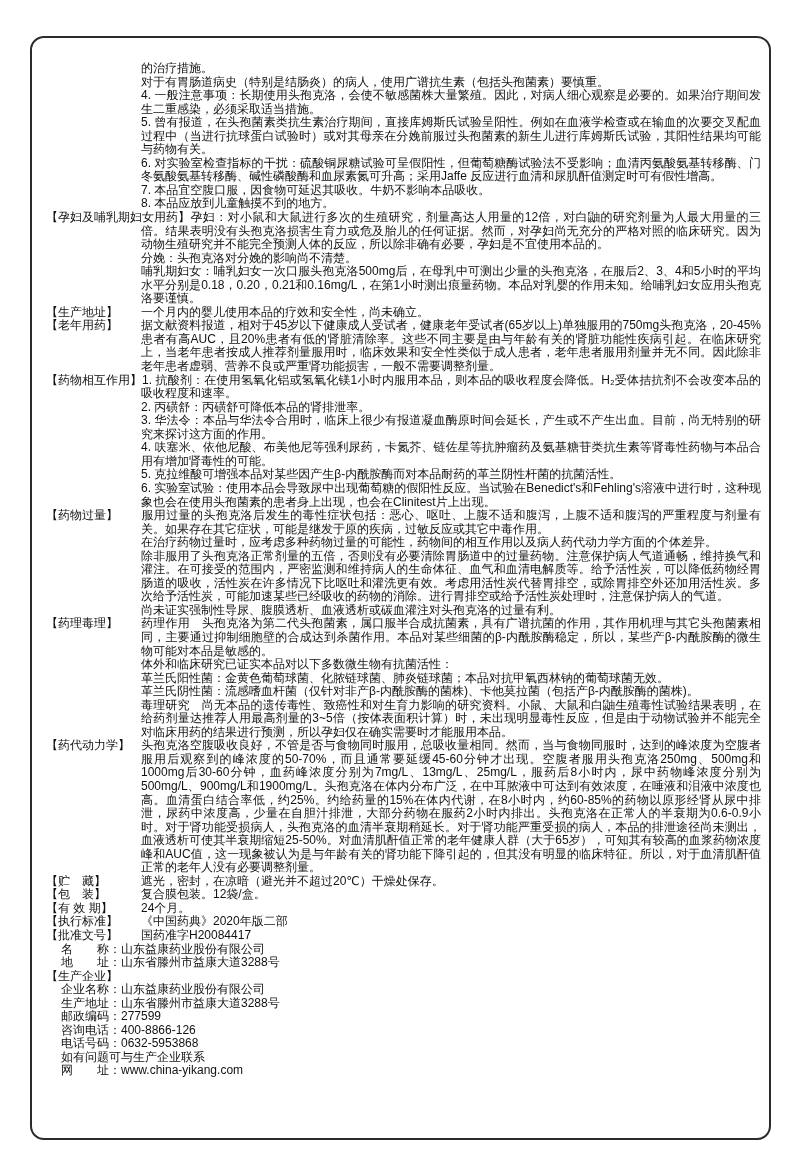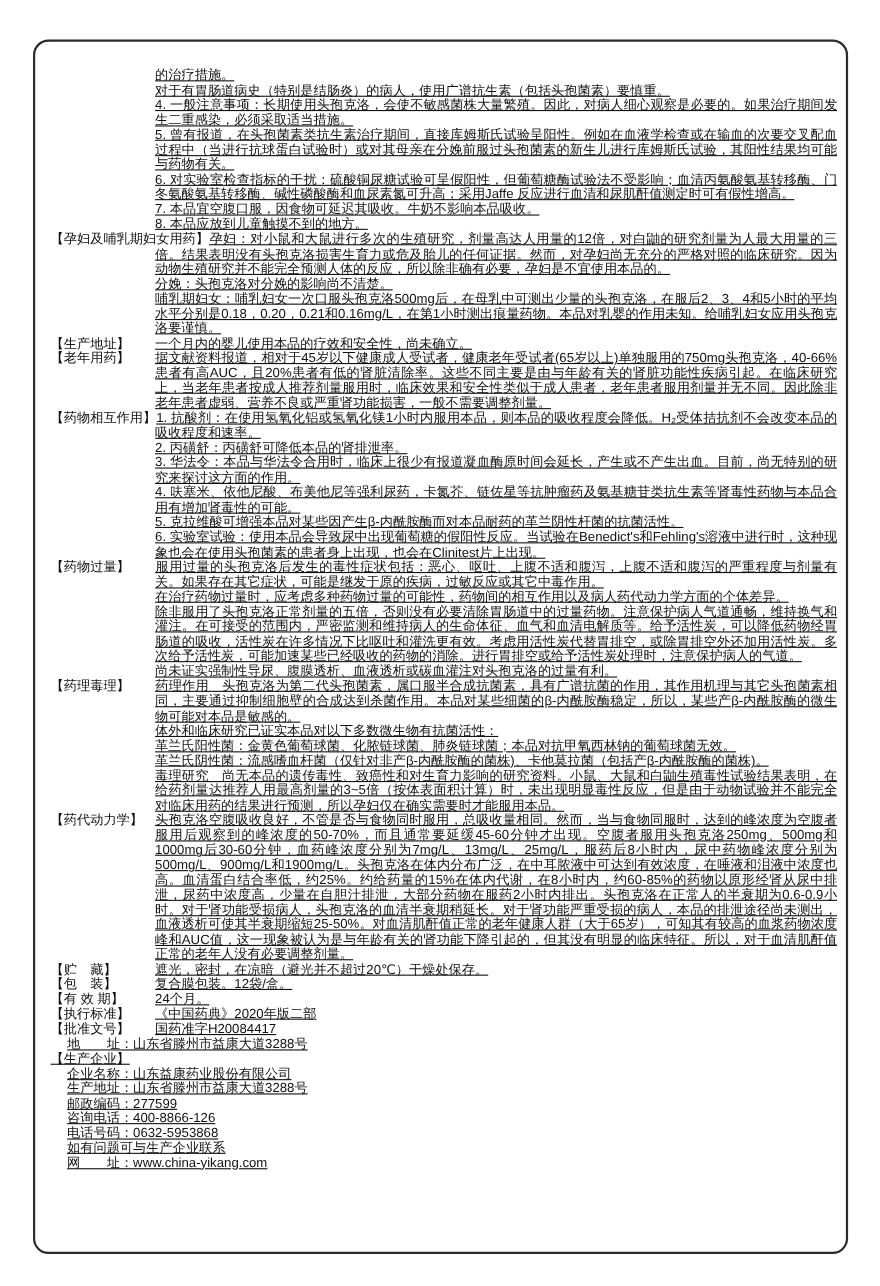--- a/index.html
+++ b/index.html
@@ -4,46 +4,47 @@
 <style>
   * { margin:0; padding:0; box-sizing:border-box; }
   html,body { width:800px; height:1169px; background:#ffffff; }
   body { position:relative; font-family:"Liberation Sans","DejaVu Sans",sans-serif; color:#111; }
   .frame {
     position:absolute; left:30px; top:36px; width:741px; height:1104px;
     border:2px solid #2b2b2b; border-radius:14px; background:#fff;
     padding:24px 8px 8px 14px; overflow:hidden;
   }
   .doc { font-size:12px; line-height:13.55px; text-align:justify; }
-  .sec { padding-left:95px;text-decoration:underline; }
+  .sec { padding-left:95px; }
   .sec .lbl { display:inline-block; min-width:95px; margin-left:-95px; vertical-align:top; }
   .sec .p { }
   .sec.list { padding-left:0; }
   .sec.list .lbl-line { }
   .sec.list .item { padding-left:15px; }
 </style>
 </head>
 <body>
 
 <div class="frame">
   <div class="doc">
       <div class="sec"><span class="lbl"></span><span class="p0">的治疗措施。</span><div class="p">对于有胃肠道病史（特别是结肠炎）的病人，使用广谱抗生素（包括头孢菌素）要慎重。</div><div class="p">4. 一般注意事项：长期使用头孢克洛，会使不敏感菌株大量繁殖。因此，对病人细心观察是必要的。如果治疗期间发生二重感染，必须采取适当措施。</div><div class="p">5. 曾有报道，在头孢菌素类抗生素治疗期间，直接库姆斯氏试验呈阳性。例如在血液学检查或在输血的次要交叉配血过程中（当进行抗球蛋白试验时）或对其母亲在分娩前服过头孢菌素的新生儿进行库姆斯氏试验，其阳性结果均可能与药物有关。</div><div class="p">6. 对实验室检查指标的干扰：硫酸铜尿糖试验可呈假阳性，但葡萄糖酶试验法不受影响；血清丙氨酸氨基转移酶、门冬氨酸氨基转移酶、碱性磷酸酶和血尿素氮可升高；采用Jaffe 反应进行血清和尿肌酐值测定时可有假性增高。</div><div class="p">7. 本品宜空腹口服，因食物可延迟其吸收。牛奶不影响本品吸收。</div><div class="p">8. 本品应放到儿童触摸不到的地方。</div></div>
       <div class="sec"><span class="lbl">【孕妇及哺乳期妇女用药】</span><span class="p0">孕妇：对小鼠和大鼠进行多次的生殖研究，剂量高达人用量的12倍，对白鼬的研究剂量为人最大用量的三倍。结果表明没有头孢克洛损害生育力或危及胎儿的任何证据。然而，对孕妇尚无充分的严格对照的临床研究。因为动物生殖研究并不能完全预测人体的反应，所以除非确有必要，孕妇是不宜使用本品的。</span><div class="p">分娩：头孢克洛对分娩的影响尚不清楚。</div><div class="p">哺乳期妇女：哺乳妇女一次口服头孢克洛500mg后，在母乳中可测出少量的头孢克洛，在服后2、3、4和5小时的平均水平分别是0.18，0.20，0.21和0.16mg/L，在第1小时测出痕量药物。本品对乳婴的作用未知。给哺乳妇女应用头孢克洛要谨慎。</div></div>
       <div class="sec"><span class="lbl">【生产地址】</span><span class="p0">一个月内的婴儿使用本品的疗效和安全性，尚未确立。</span></div>
-      <div class="sec"><span class="lbl">【老年用药】</span><span class="p0">据文献资料报道，相对于45岁以下健康成人受试者，健康老年受试者(65岁以上)单独服用的750mg头孢克洛，40-66%患者有高AUC，且20%患者有低的肾脏清除率。这些不同主要是由与年龄有关的肾脏功能性疾病引起。在临床研究上，当老年患者按成人推荐剂量服用时，临床效果和安全性类似于成人患者，老年患者服用剂量并无不同。因此除非老年患者虚弱、营养不良或严重肾功能损害，一般不需要调整剂量。</span></div>
+      <div class="sec"><span class="lbl">【老年用药】</span><span class="p0">据文献资料报道，相对于45岁以下健康成人受试者，健康老年受试者(65岁以上)单独服用的750mg头孢克洛，20-45%患者有高AUC，且20%患者有低的肾脏清除率。这些不同主要是由与年龄有关的肾脏功能性疾病引起。在临床研究上，当老年患者按成人推荐剂量服用时，临床效果和安全性类似于成人患者，老年患者服用剂量并无不同。因此除非老年患者虚弱、营养不良或严重肾功能损害，一般不需要调整剂量。</span></div>
       <div class="sec"><span class="lbl">【药物相互作用】</span><span class="p0">1. 抗酸剂：在使用氢氧化铝或氢氧化镁1小时内服用本品，则本品的吸收程度会降低。H₂受体拮抗剂不会改变本品的吸收程度和速率。</span><div class="p">2. 丙磺舒：丙磺舒可降低本品的肾排泄率。</div><div class="p">3. 华法令：本品与华法令合用时，临床上很少有报道凝血酶原时间会延长，产生或不产生出血。目前，尚无特别的研究来探讨这方面的作用。</div><div class="p">4. 呋塞米、依他尼酸、布美他尼等强利尿药，卡氮芥、链佐星等抗肿瘤药及氨基糖苷类抗生素等肾毒性药物与本品合用有增加肾毒性的可能。</div><div class="p">5. 克拉维酸可增强本品对某些因产生β-内酰胺酶而对本品耐药的革兰阴性杆菌的抗菌活性。</div><div class="p">6. 实验室试验：使用本品会导致尿中出现葡萄糖的假阳性反应。当试验在Benedict's和Fehling's溶液中进行时，这种现象也会在使用头孢菌素的患者身上出现，也会在Clinitest片上出现。</div></div>
       <div class="sec"><span class="lbl">【药物过量】</span><span class="p0">服用过量的头孢克洛后发生的毒性症状包括：恶心、呕吐、上腹不适和腹泻，上腹不适和腹泻的严重程度与剂量有关。如果存在其它症状，可能是继发于原的疾病，过敏反应或其它中毒作用。</span><div class="p">在治疗药物过量时，应考虑多种药物过量的可能性，药物间的相互作用以及病人药代动力学方面的个体差异。</div><div class="p">除非服用了头孢克洛正常剂量的五倍，否则没有必要清除胃肠道中的过量药物。注意保护病人气道通畅，维持换气和灌注。在可接受的范围内，严密监测和维持病人的生命体征、血气和血清电解质等。给予活性炭，可以降低药物经胃肠道的吸收，活性炭在许多情况下比呕吐和灌洗更有效。考虑用活性炭代替胃排空，或除胃排空外还加用活性炭。多次给予活性炭，可能加速某些已经吸收的药物的消除。进行胃排空或给予活性炭处理时，注意保护病人的气道。</div><div class="p">尚未证实强制性导尿、腹膜透析、血液透析或碳血灌注对头孢克洛的过量有利。</div></div>
       <div class="sec"><span class="lbl">【药理毒理】</span><span class="p0">药理作用　头孢克洛为第二代头孢菌素，属口服半合成抗菌素，具有广谱抗菌的作用，其作用机理与其它头孢菌素相同，主要通过抑制细胞壁的合成达到杀菌作用。本品对某些细菌的β-内酰胺酶稳定，所以，某些产β-内酰胺酶的微生物可能对本品是敏感的。</span><div class="p">体外和临床研究已证实本品对以下多数微生物有抗菌活性：</div><div class="p">革兰氏阳性菌：金黄色葡萄球菌、化脓链球菌、肺炎链球菌；本品对抗甲氧西林钠的葡萄球菌无效。</div><div class="p">革兰氏阴性菌：流感嗜血杆菌（仅针对非产β-内酰胺酶的菌株)、卡他莫拉菌（包括产β-内酰胺酶的菌株)。</div><div class="p">毒理研究　尚无本品的遗传毒性、致癌性和对生育力影响的研究资料。小鼠、大鼠和白鼬生殖毒性试验结果表明，在给药剂量达推荐人用最高剂量的3~5倍（按体表面积计算）时，未出现明显毒性反应，但是由于动物试验并不能完全对临床用药的结果进行预测，所以孕妇仅在确实需要时才能服用本品。</div></div>
       <div class="sec"><span class="lbl">【药代动力学】</span><span class="p0">头孢克洛空腹吸收良好，不管是否与食物同时服用，总吸收量相同。然而，当与食物同服时，达到的峰浓度为空腹者服用后观察到的峰浓度的50-70%，而且通常要延缓45-60分钟才出现。空腹者服用头孢克洛250mg、500mg和1000mg后30-60分钟，血药峰浓度分别为7mg/L、13mg/L、25mg/L，服药后8小时内，尿中药物峰浓度分别为500mg/L、900mg/L和1900mg/L。头孢克洛在体内分布广泛，在中耳脓液中可达到有效浓度，在唾液和泪液中浓度也高。血清蛋白结合率低，约25%。约给药量的15%在体内代谢，在8小时内，约60-85%的药物以原形经肾从尿中排泄，尿药中浓度高，少量在自胆汁排泄，大部分药物在服药2小时内排出。头孢克洛在正常人的半衰期为0.6-0.9小时。对于肾功能受损病人，头孢克洛的血清半衰期稍延长。对于肾功能严重受损的病人，本品的排泄途径尚未测出，血液透析可使其半衰期缩短25-50%。对血清肌酐值正常的老年健康人群（大于65岁），可知其有较高的血浆药物浓度峰和AUC值，这一现象被认为是与年龄有关的肾功能下降引起的，但其没有明显的临床特征。所以，对于血清肌酐值正常的老年人没有必要调整剂量。</span></div>
       <div class="sec"><span class="lbl">【贮　藏】</span><span class="p0">遮光，密封，在凉暗（避光并不超过20℃）干燥处保存。</span></div>
       <div class="sec"><span class="lbl">【包　装】</span><span class="p0">复合膜包装。12袋/盒。</span></div>
       <div class="sec"><span class="lbl">【有 效 期】</span><span class="p0">24个月。</span></div>
       <div class="sec"><span class="lbl">【执行标准】</span><span class="p0">《中国药典》2020年版二部</span></div>
       <div class="sec"><span class="lbl">【批准文号】</span><span class="p0">国药准字H20084417</span></div>
       <div class="sec list">
+        <div class="item">名　　称：山东益康药业股份有限公司</div>
         <div class="item">地　　址：山东省滕州市益康大道3288号</div>
       </div>
       <div class="sec list">
         <div class="lbl-line">【生产企业】</div>
         <div class="item">企业名称：山东益康药业股份有限公司</div>
         <div class="item">生产地址：山东省滕州市益康大道3288号</div>
         <div class="item">邮政编码：277599</div>
         <div class="item">咨询电话：400-8866-126</div>
         <div class="item">电话号码：0632-5953868</div>
         <div class="item">如有问题可与生产企业联系</div>

